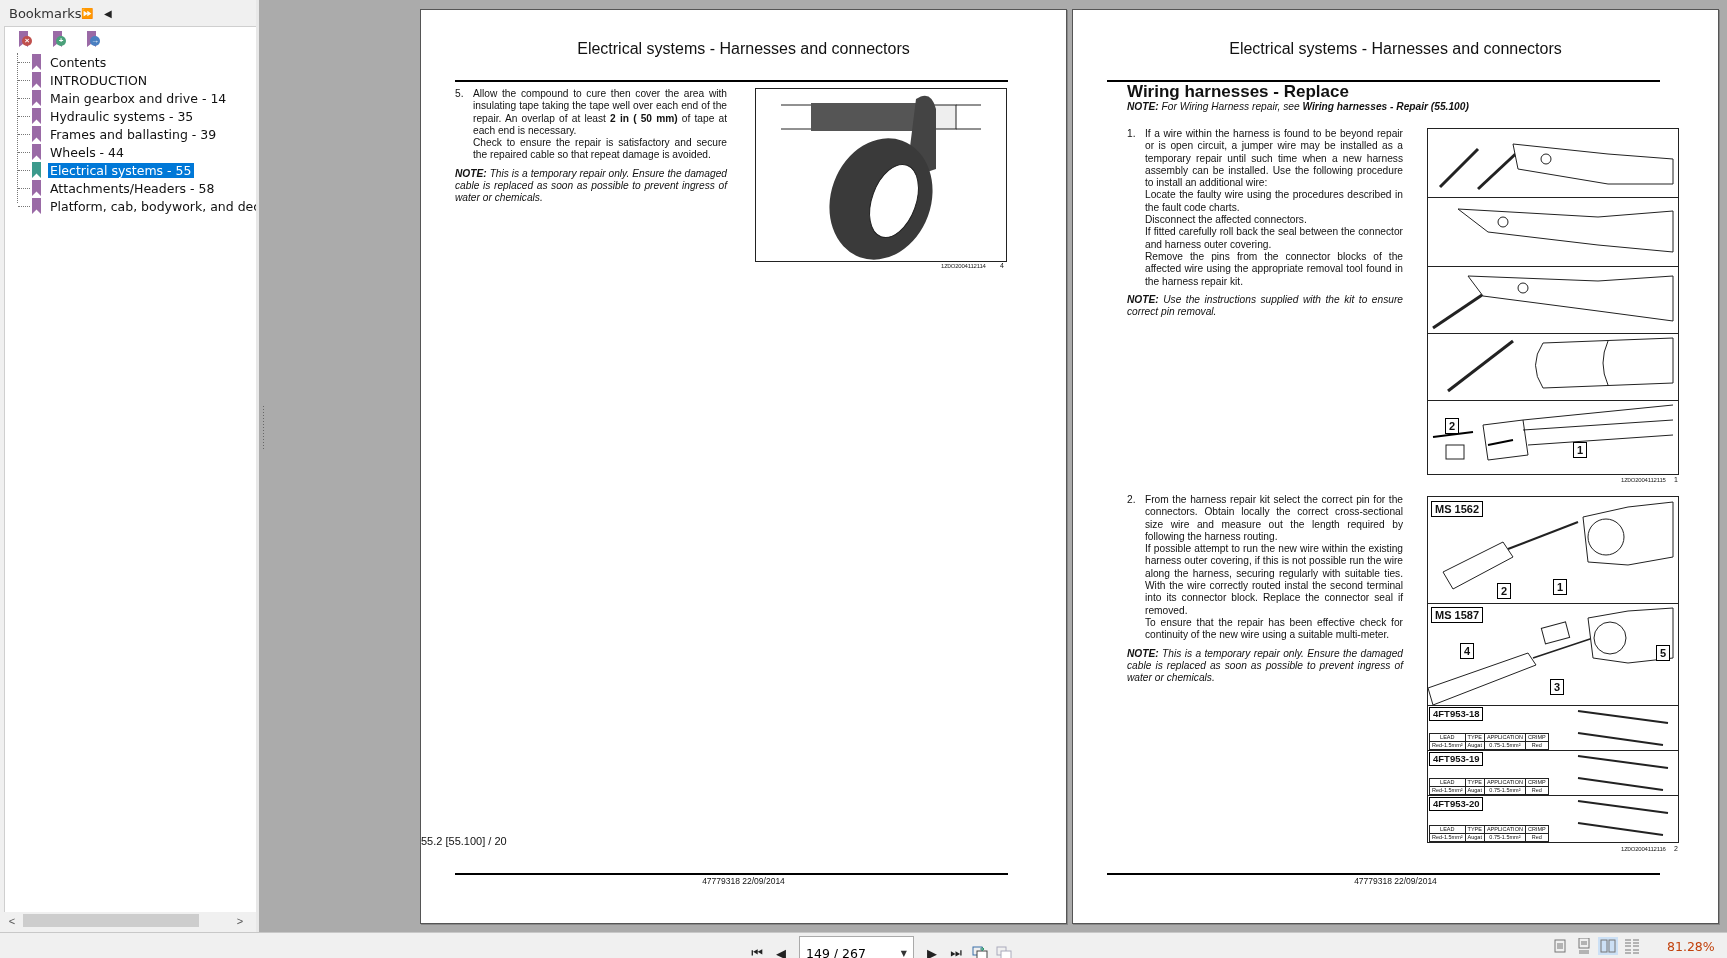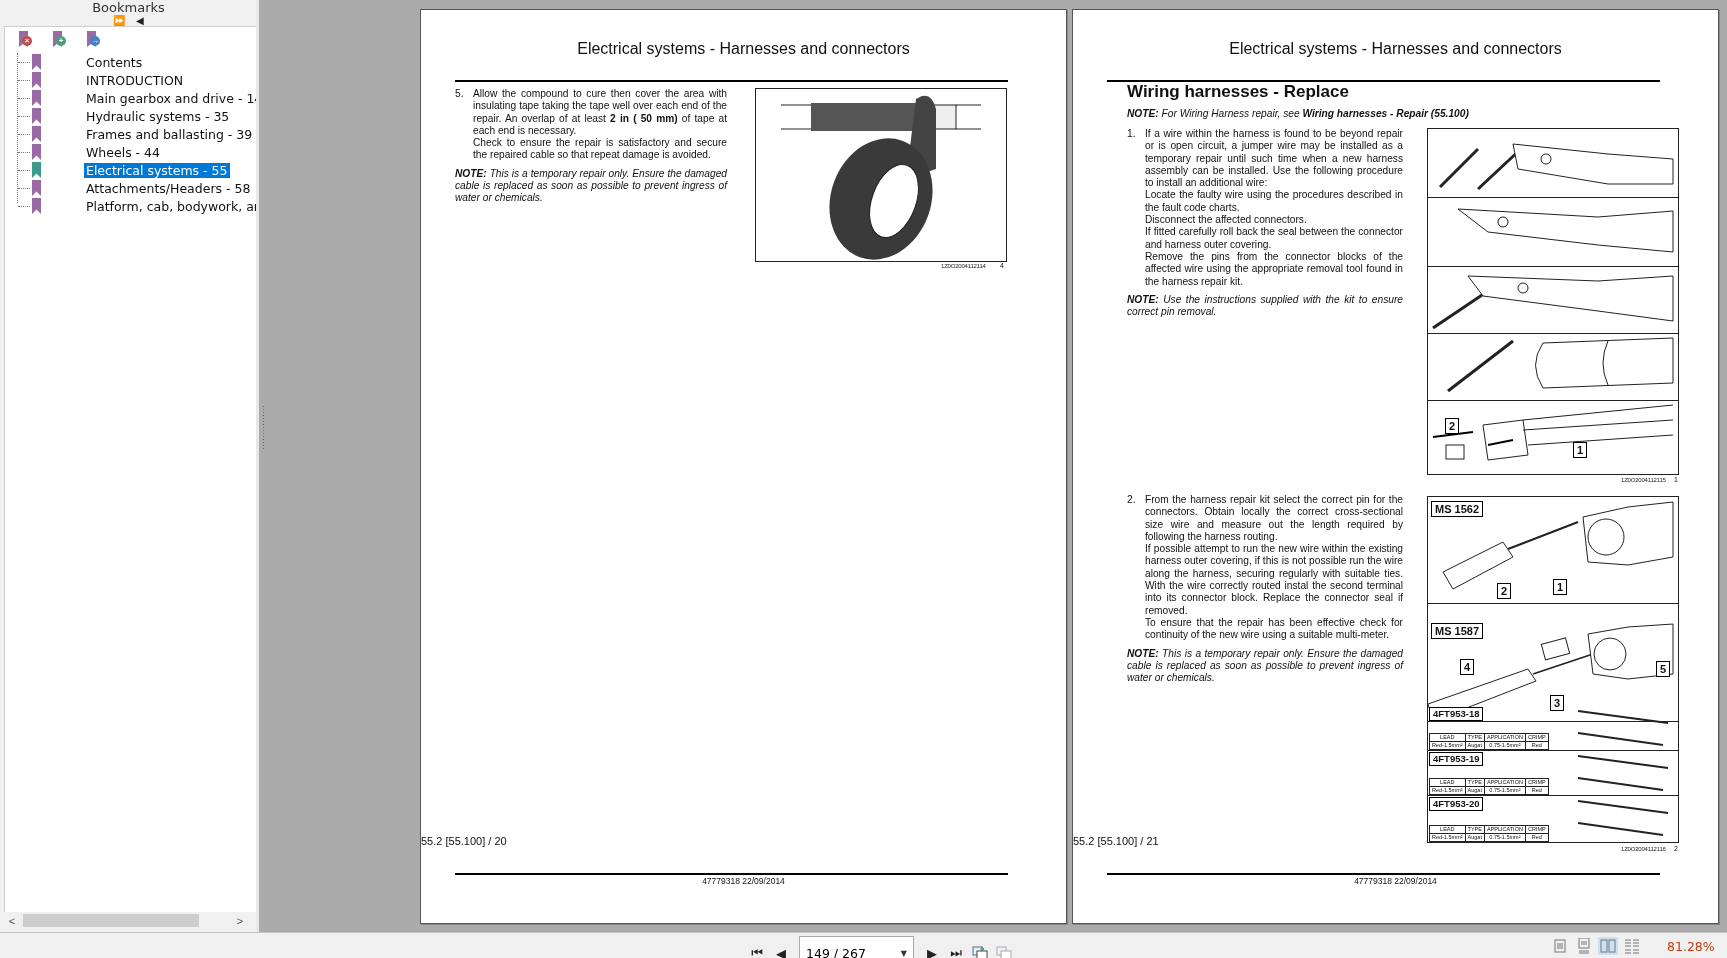--- a/index.html
+++ b/index.html
@@ -1,32 +1,32 @@
 <!DOCTYPE html>
 <html><head>
 <meta charset="utf-8">
 <style>
   html,body{margin:0;padding:0;}
   body{width:1727px;height:958px;overflow:hidden;background:#f0f0f0;font-family:"Liberation Sans",sans-serif;position:relative;}
   
   .sidebar{position:absolute;left:0;top:0;width:256px;height:932px;background:#f0f0f0;border-right:1px solid #d6d6d6;}
-  .sb-header{height:26px;display:flex;align-items:center;justify-content:flex-start;padding:0 8px 0 9px;font-size:13px;color:#333;font-family:"DejaVu Sans",sans-serif;flex-direction:column;}
+  .sb-header{height:26px;display:flex;align-items:center;justify-content:flex-start;padding:0 8px 0 9px;font-size:13px;color:#333;font-family:"DejaVu Sans",sans-serif;}
   .sb-header .ctl{display:flex;gap:10px;font-size:10px;color:#222;}
   .sb-body{position:absolute;left:4px;top:26px;width:252px;height:888px;background:#fff;border-left:1px solid #cfcfcf;border-top:1px solid #cfcfcf;overflow:hidden;}
   .sb-tools{height:22px;display:flex;gap:18px;padding:4px 0 0 12px;}
   .bm-tool{width:16px;height:18px;position:relative;}
   .bm-tool .flag{position:absolute;left:2px;top:0;width:9px;height:16px;background:#9a6aa6;clip-path:polygon(0 0,100% 0,100% 100%,50% 78%,0 100%);}
   .bm-tool .dot{position:absolute;left:5px;top:5px;width:10px;height:10px;border-radius:50%;color:#fff;font-size:8px;line-height:10px;text-align:center;font-weight:bold;}
   .tree{position:relative;padding-left:10px;}
   .tree-line{position:absolute;left:12px;top:0;width:0;height:150px;border-left:1px dotted #777;}
   .bm-item{position:relative;height:18px;display:flex;align-items:center;font-size:12.5px;color:#111;font-family:"DejaVu Sans",sans-serif;white-space:nowrap;cursor:pointer;}
   .bm-item .hline{position:absolute;left:3px;top:9px;width:12px;border-top:1px dotted #777;}
   .bm-item .bicon{position:absolute;left:17px;top:1px;width:9px;height:16px;background:#9a6aa6;clip-path:polygon(0 0,100% 0,100% 100%,50% 72%,0 100%);}
   .bm-item .bicon.sel{background:#3b9a8c;}
-  .bm-item .lbl{position:absolute;left:33px;padding:0 2px;margin-left:36px;}
+  .bm-item .lbl{position:absolute;left:33px;padding:0 2px;}
   .bm-item .lbl.active{background:#0078d7;color:#fff;}
   .hscroll{position:absolute;left:4px;top:912px;width:252px;height:17px;background:#f0f0f0;display:flex;align-items:center;}
   .hscroll .arr{width:16px;text-align:center;font-size:11px;color:#555;}
   .hscroll .thumb{position:absolute;left:19px;top:2px;width:176px;height:13px;background:#cdcdcd;}
   .hscroll .arr.r{position:absolute;right:8px;}
   .splitter{position:absolute;left:256px;top:0;width:4px;height:932px;background:#e8e8e8;}
   
   .viewer{position:absolute;left:259px;top:0;width:1468px;height:932px;background:#ababab;overflow:hidden;}
   .grip{position:absolute;left:3px;top:405px;width:4px;height:44px;background-image:radial-gradient(#666 0.9px,transparent 1px);background-size:3px 3px;}
   .page{position:absolute;top:9px;height:913px;background:#fff;border:1px solid #555;box-shadow:1px 1px 0 #888;overflow:hidden;font-family:"Liberation Sans",sans-serif;color:#111;}
@@ -178,21 +178,21 @@
     <div class="prule" style="top:863px"></div>
     <div class="pfoot1">47779318 22/09/2014</div>
     <div class="pfoot2">55.2 [55.100] / 20</div>
   </div>
 
   <div class="page p2">
     <div class="phead">Electrical systems - Harnesses and connectors</div>
     <div class="prule" style="top:70px"></div>
     <div class="ptitle">Wiring harnesses - Replace</div>
 
-    <div class="txt note" style="left:54px;top:98px;width:560px;">
+    <div class="txt note" style="left:54px;top:91px;width:560px;">
       <b>NOTE:</b><span> For Wiring Harness repair, see </span><b>Wiring harnesses - Repair (55.100)</b>
     </div>
 
     <div class="txt" style="left:54px;top:118px;width:276px;">
       <div class="step">
         <span class="num">1.</span>
         <div>If a wire within the harness is found to be beyond repair or is open circuit, a jumper wire may be installed as a temporary repair until such time when a new harness assembly can be installed. Use the following procedure to install an additional wire:</div>
         <div>Locate the faulty wire using the procedures described in the fault code charts.</div>
         <div>Disconnect the affected connectors.</div>
         <div>If fitted carefully roll back the seal between the connector and harness outer covering.</div>
@@ -260,21 +260,21 @@
         <svg width="250" height="106">
             <path d="M15 75 L75 45 L85 60 L25 92 Z" fill="#fff" stroke="#222"></path>
             <line x1="80" y1="52" x2="150" y2="25" stroke="#222" stroke-width="2"></line>
             <path d="M155 20 L200 10 L245 5 L245 60 L200 68 L160 65 Z" fill="#fff" stroke="#222"></path>
             <circle cx="178" cy="40" r="18" fill="none" stroke="#222"></circle>
           </svg>
         <div class="callout" style="left:3px;top:4px;">MS 1562</div>
         <div class="callout" style="left:69px;top:86px;">2</div>
         <div class="callout" style="left:125px;top:82px;">1</div>
       </div>
-      <div class="panel" style="top:106px;height:102px;margin-top:16px;">
+      <div class="panel" style="top:106px;height:102px;">
         <svg width="250" height="102">
             <path d="M0 85 L100 50 L108 62 L5 102 Z" fill="#fff" stroke="#222"></path>
             <line x1="105" y1="55" x2="165" y2="35" stroke="#222" stroke-width="1.5"></line>
             <path d="M160 15 L200 8 L245 5 L245 55 L200 60 L165 55 Z" fill="#fff" stroke="#222"></path>
             <circle cx="182" cy="35" r="16" fill="none" stroke="#222"></circle>
             <rect x="115" y="22" width="25" height="16" fill="#fff" stroke="#222" transform="rotate(-15 127 30)"></rect>
           </svg>
         <div class="callout" style="left:3px;top:4px;">MS 1587</div>
         <div class="callout" style="left:32px;top:40px;">4</div>
         <div class="callout" style="left:122px;top:76px;">3</div>
@@ -346,21 +346,20 @@
               </tr>
         </tbody>
           </table>
       </div>
     </div>
     <div class="figid" style="left:548px;top:836px;">1Z0O2004112116</div>
     <div class="figno" style="left:601px;top:835px;">2</div>
 
     <div class="prule" style="top:863px"></div>
     <div class="pfoot1">47779318 22/09/2014</div>
-    <div class="pfoot2">55.2 [55.100] / 21</div>
   </div>
 </div>
 
 <div class="toolbar">
   <div class="nav">
     <div class="nbtn">⏮</div>
     <div class="nbtn">◀</div>
     <div class="pagebox">
       <span>149 / 267</span>
       <span class="dd">▼</span>

